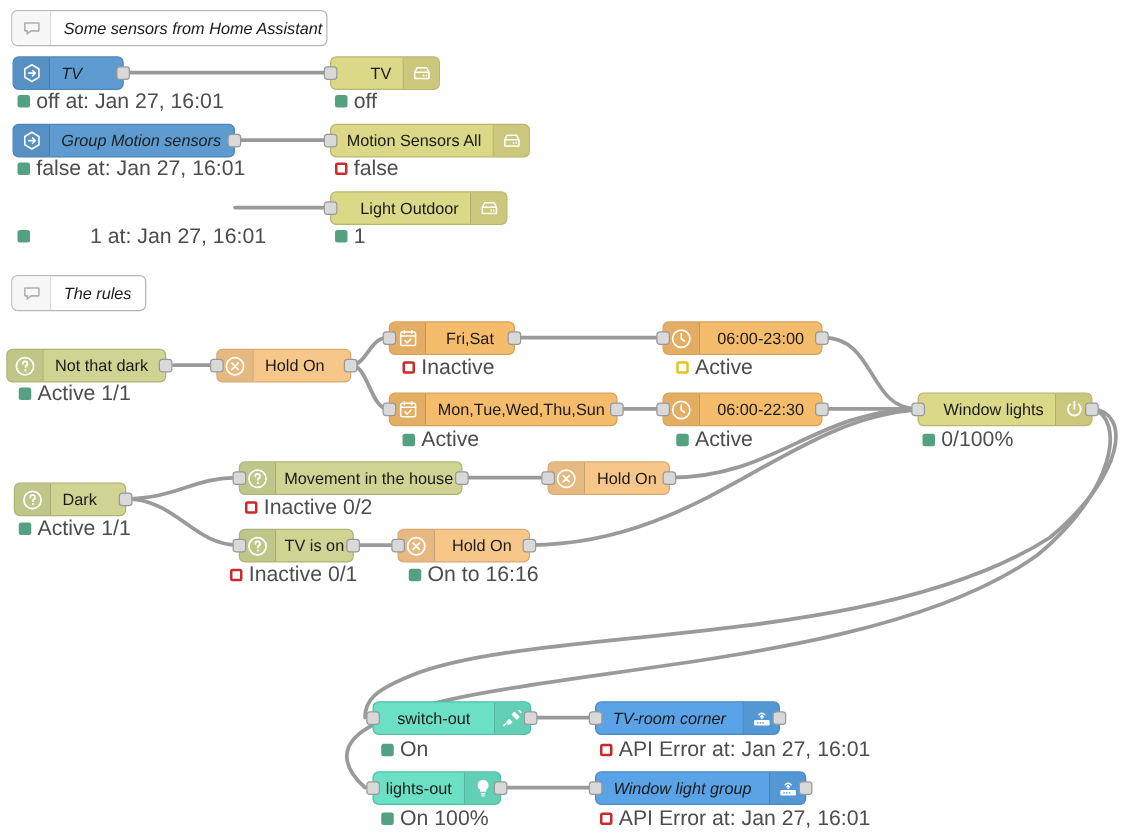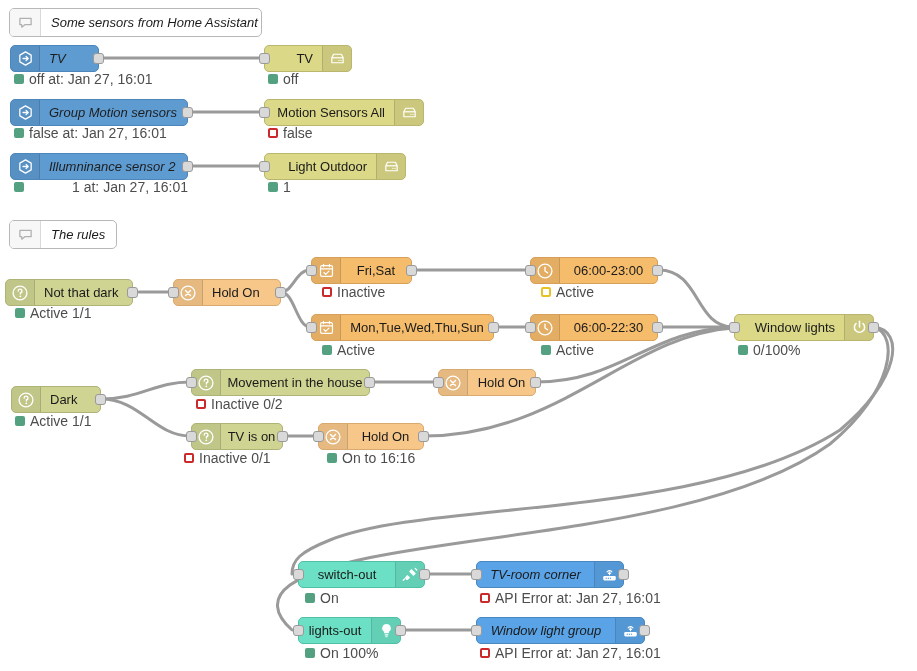--- a/index.html
+++ b/index.html
@@ -47,21 +47,21 @@
 
   
   .port{position:absolute;width:11px;height:11px;border-radius:3px;
         background:#d9d9d9;border:1px solid #999999;box-sizing:border-box;
         top:50%;margin-top:-6px;z-index:5;}
   .port.in{left:-6px;}
   .port.out{right:-6px;}
 
   
   .status{position:absolute;display:flex;align-items:center;gap:5px;
-          font-size:14px;color:#4d4d4d;white-space:nowrap;}
+          font-size:17px;color:#4d4d4d;white-space:nowrap;}
   .dot{width:10px;height:10px;border-radius:2px;flex:0 0 10px;box-sizing:border-box;}
   .dot.green{background:#53a181;}
   .dot.redring{background:#ffffff;border:2.5px solid #cc2a2a;}
   .dot.yellowring{background:#ffffff;border:2.5px solid #e8c225;}
 
   svg.gl{display:block;}
 </style>
 </head>
 <body>
 
@@ -188,32 +188,20 @@
           <circle cx="14" cy="14.6" r="1" fill="#fff"></circle>
           <circle cx="17" cy="14.6" r="1" fill="#fff"></circle>
         </svg>
     </span>
   </div>
   <div class="status" style="left:268px;top:125px;">
     <span class="dot redring"></span>
     <span>false</span>
   </div>
 
-  <div class="node c-blue italic" style="left:10px;top:153px;width:178px;">
-    <span class="iconbox left">
-      <svg class="gl" width="17" height="17" viewBox="0 0 24 24">
-          <path d="M12 2.6l8 4.7v9.4l-8 4.7-8-4.7V7.3z" fill="none" stroke="#fff" stroke-width="1.8" stroke-linejoin="round"></path>
-          <path d="M8.5 12h7M12.8 9l3 3-3 3" fill="none" stroke="#fff" stroke-width="1.8" stroke-linecap="round" stroke-linejoin="round"></path>
-        </svg>
-    </span>
-    <span class="body">
-        <span class="label">Illumninance sensor 2</span>
-      </span>
-    <span class="port out"></span>
-  </div>
   <div class="status" style="left:14px;top:179px;gap:48px;">
     <span class="dot green"></span>
     <span>1 at: Jan 27, 16:01</span>
   </div>
 
   <div class="node c-khaki" style="left:264px;top:153px;width:142px;">
     <span class="port in"></span>
     <span class="body alignright">
         <span class="label">Light Outdoor</span>
       </span>

